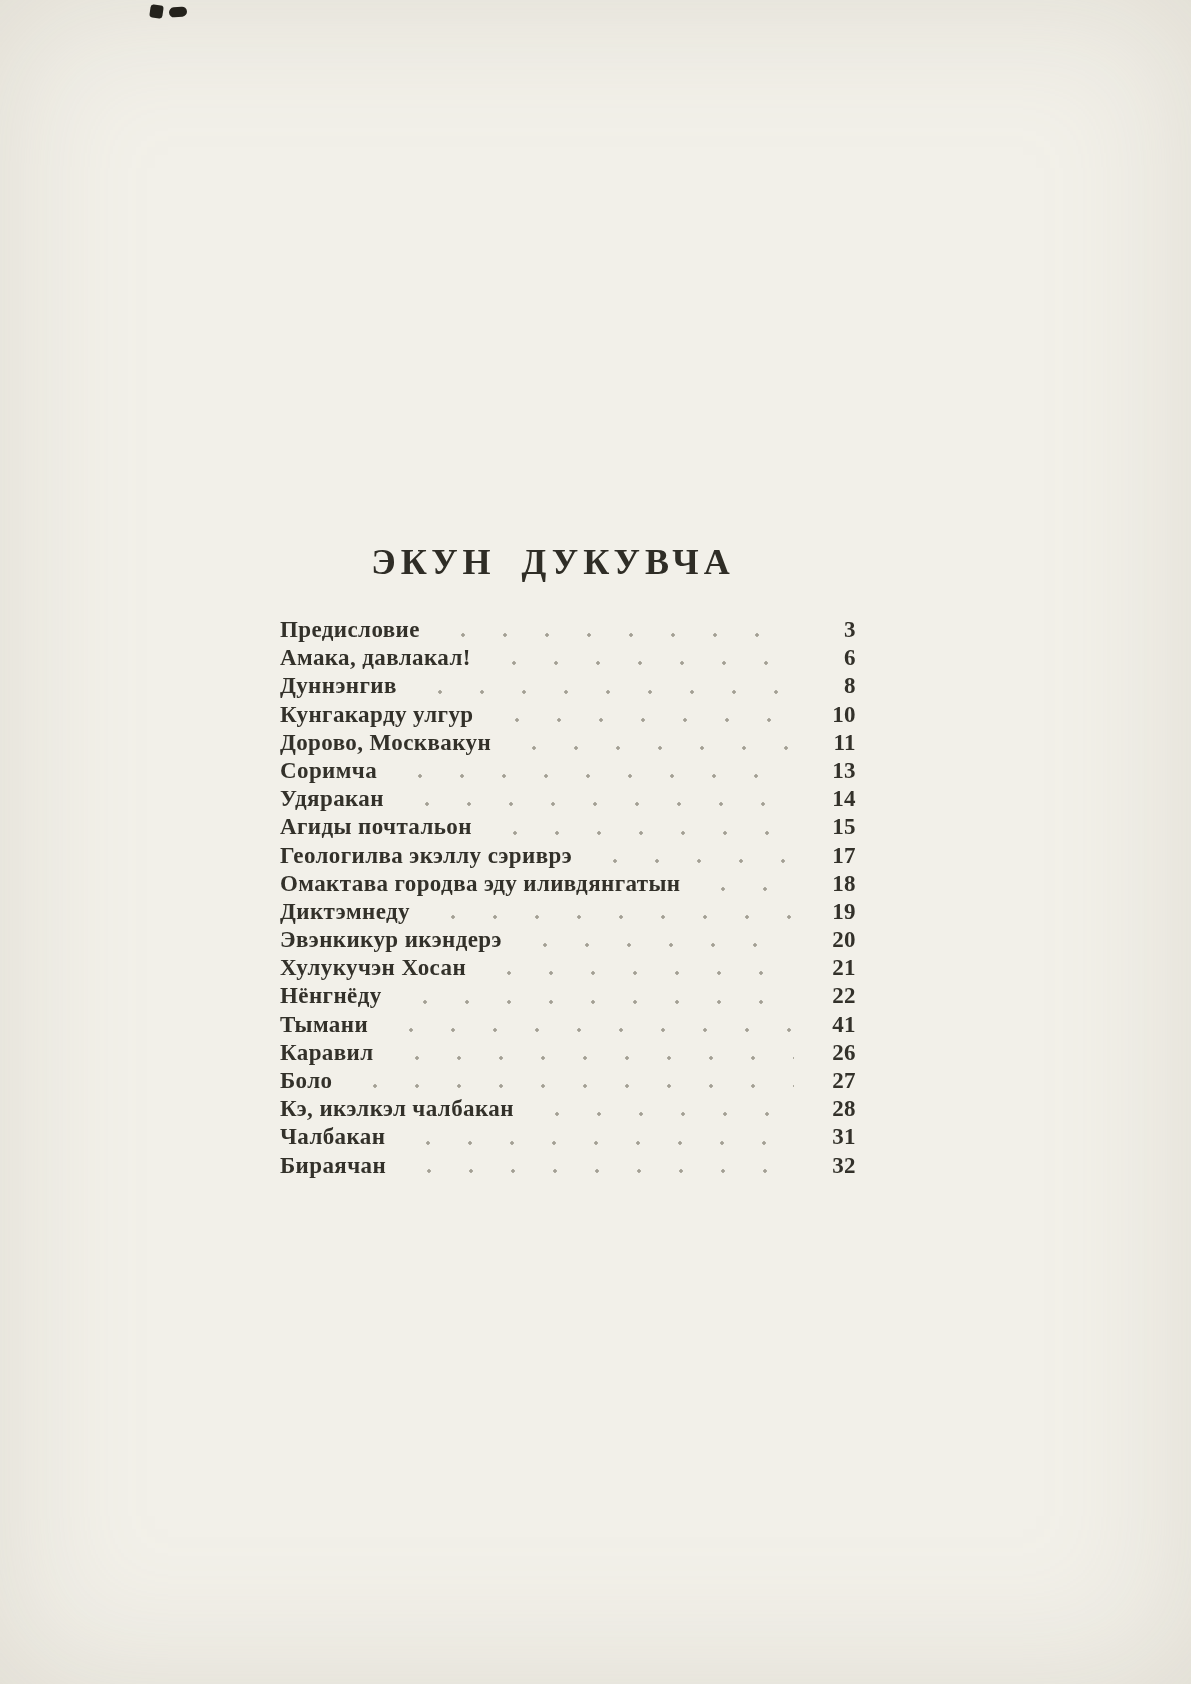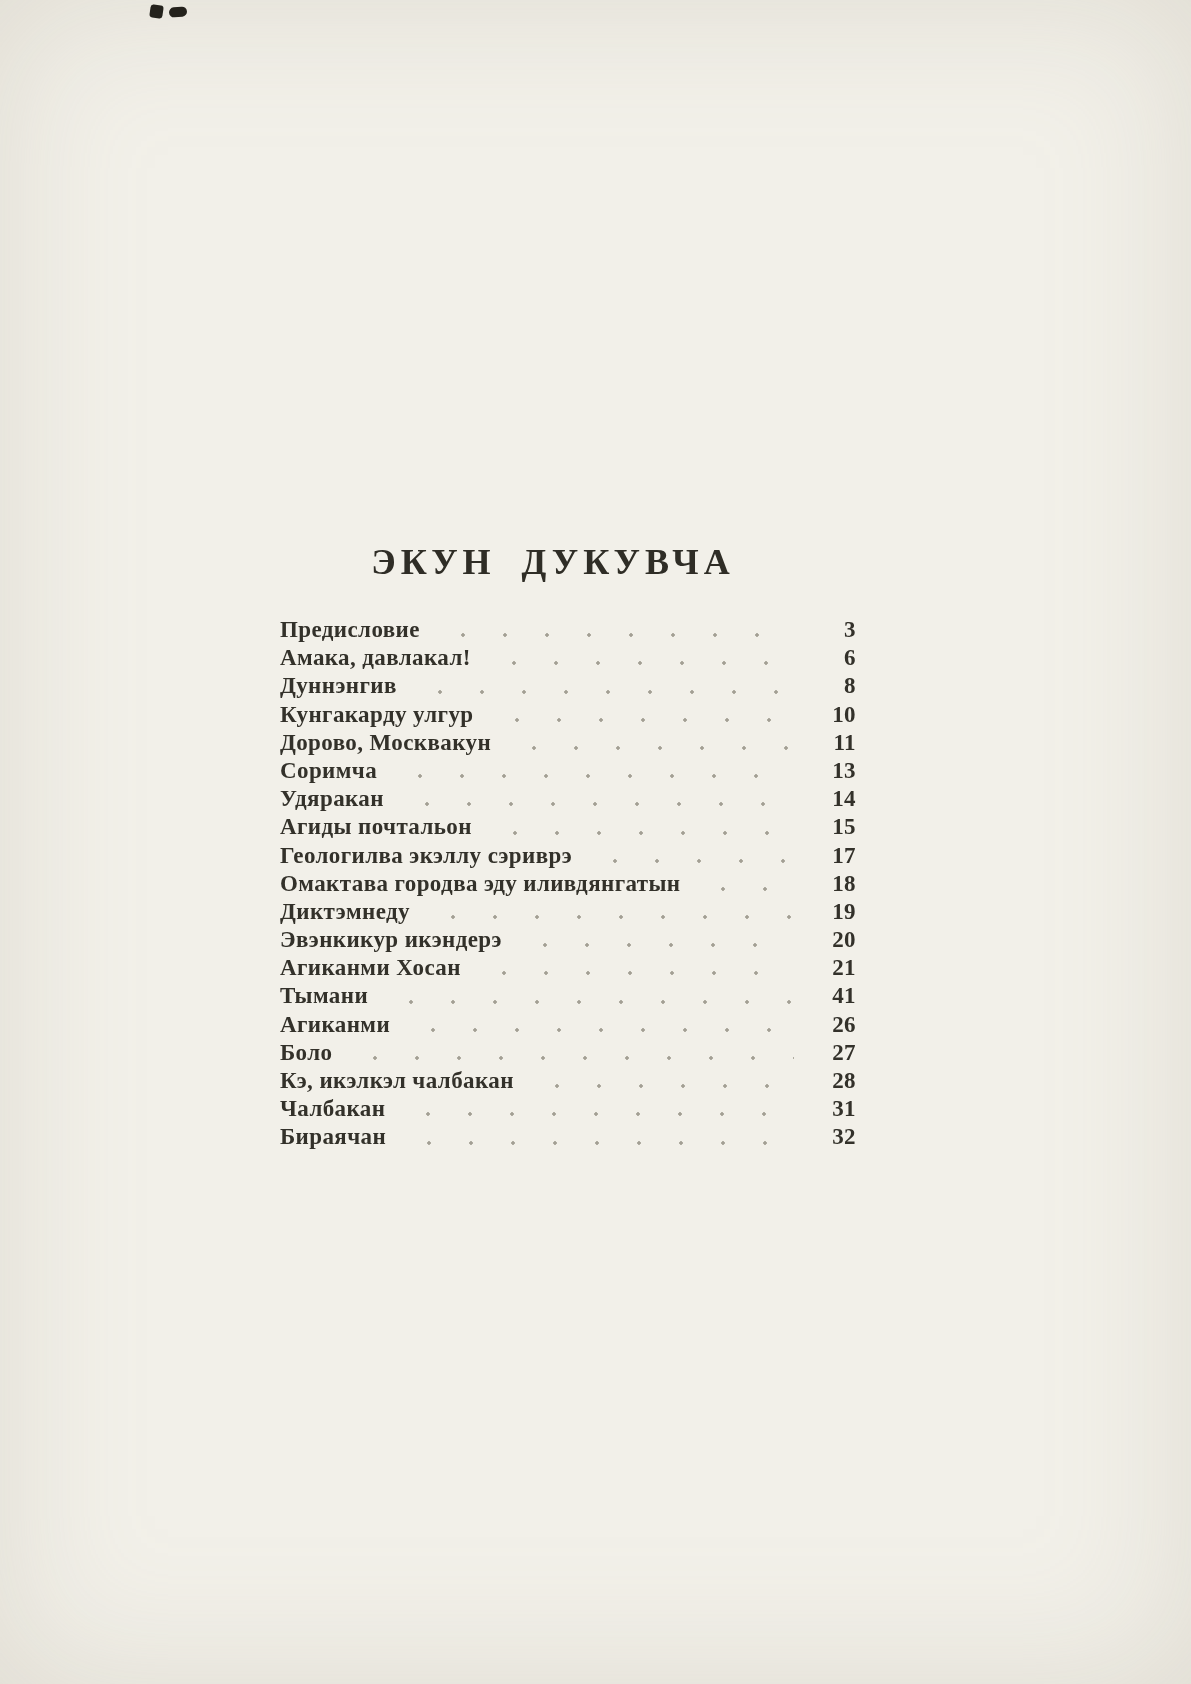--- a/index.html
+++ b/index.html
@@ -160,36 +160,41 @@
     <span class="toc-page">19</span>
   </div>
 
   <div class="toc-row">
     <span class="toc-label">Эвэнкикур икэндерэ</span>
     <span class="toc-leader"></span>
     <span class="toc-page">20</span>
   </div>
 
   <div class="toc-row">
-    <span class="toc-label">Агиканми Хосан</span>
+    <span class="toc-label">Хулукучэн Хосан</span>
     <span class="toc-leader"></span>
     <span class="toc-page">21</span>
   </div>
 
+  <div class="toc-row">
+    <span class="toc-label">Нёнгнёду</span>
+    <span class="toc-leader"></span>
+    <span class="toc-page">22</span>
+  </div>
 
   <div class="toc-row">
     <span class="toc-label">Тымани</span>
     <span class="toc-leader"></span>
     <span class="toc-page">41</span>
   </div>
 
 
 
   <div class="toc-row">
-    <span class="toc-label">Агиканми</span>
+    <span class="toc-label">Каравил</span>
     <span class="toc-leader"></span>
     <span class="toc-page">26</span>
   </div>
 
   <div class="toc-row">
     <span class="toc-label">Боло</span>
     <span class="toc-leader"></span>
     <span class="toc-page">27</span>
   </div>
 

